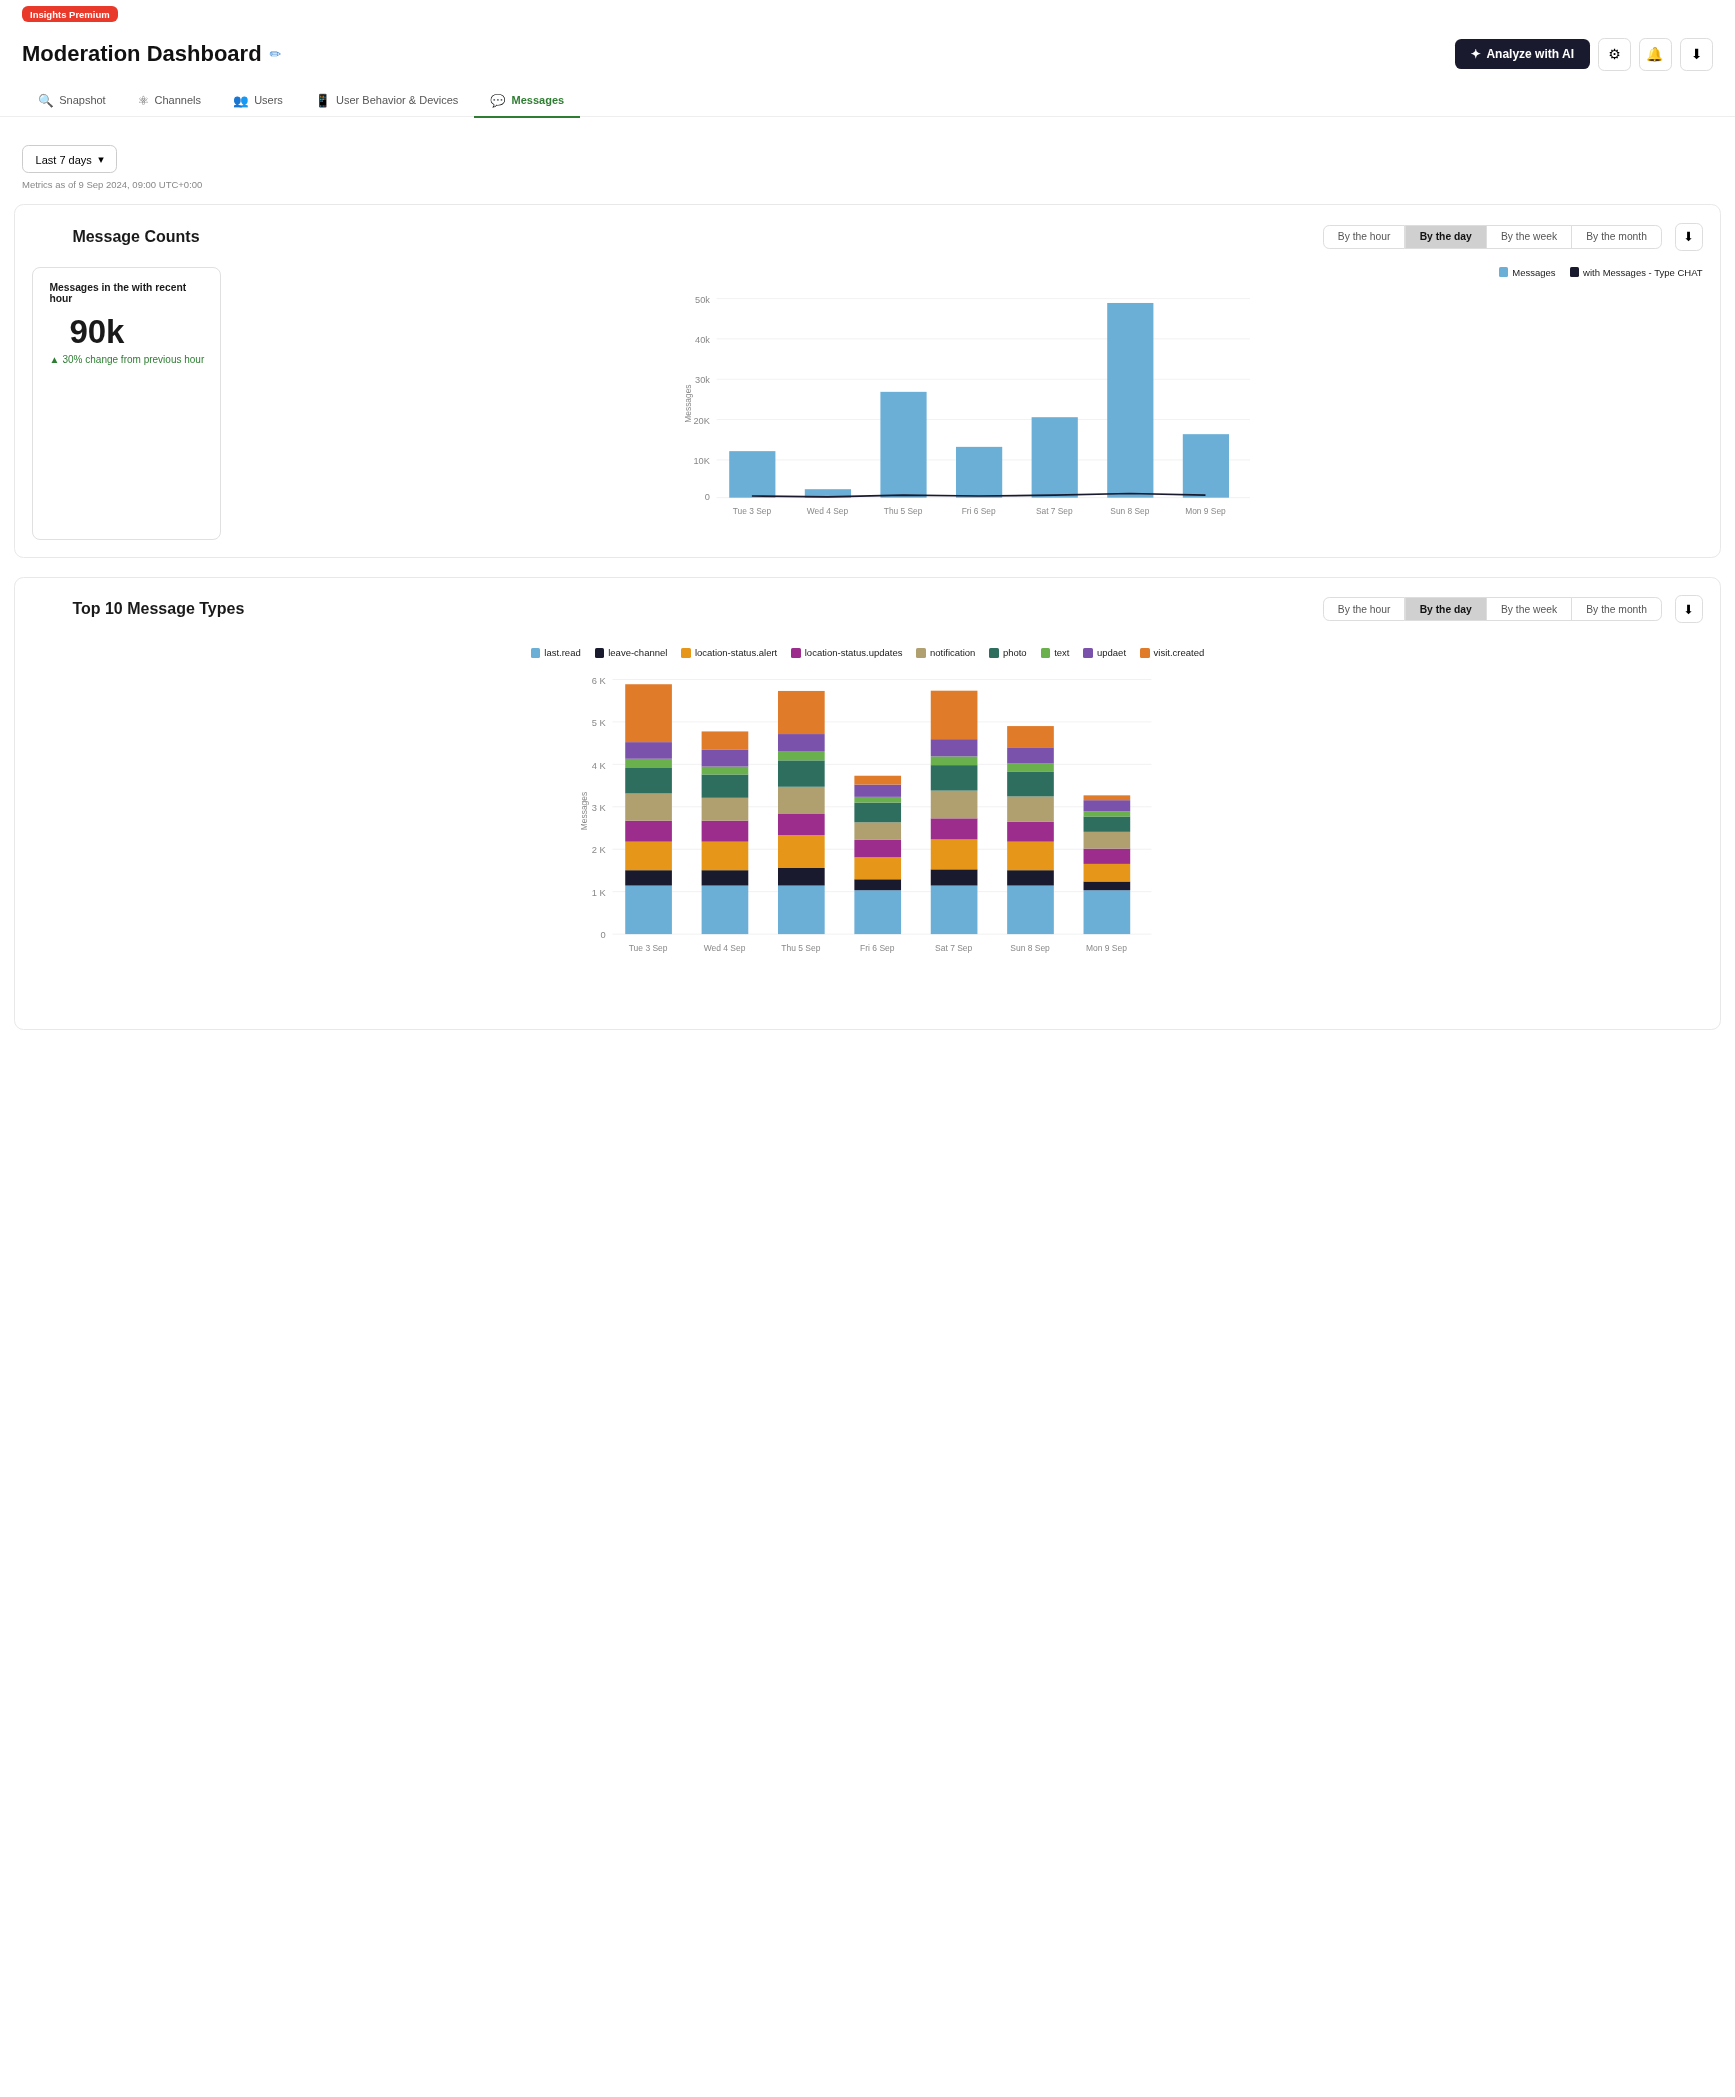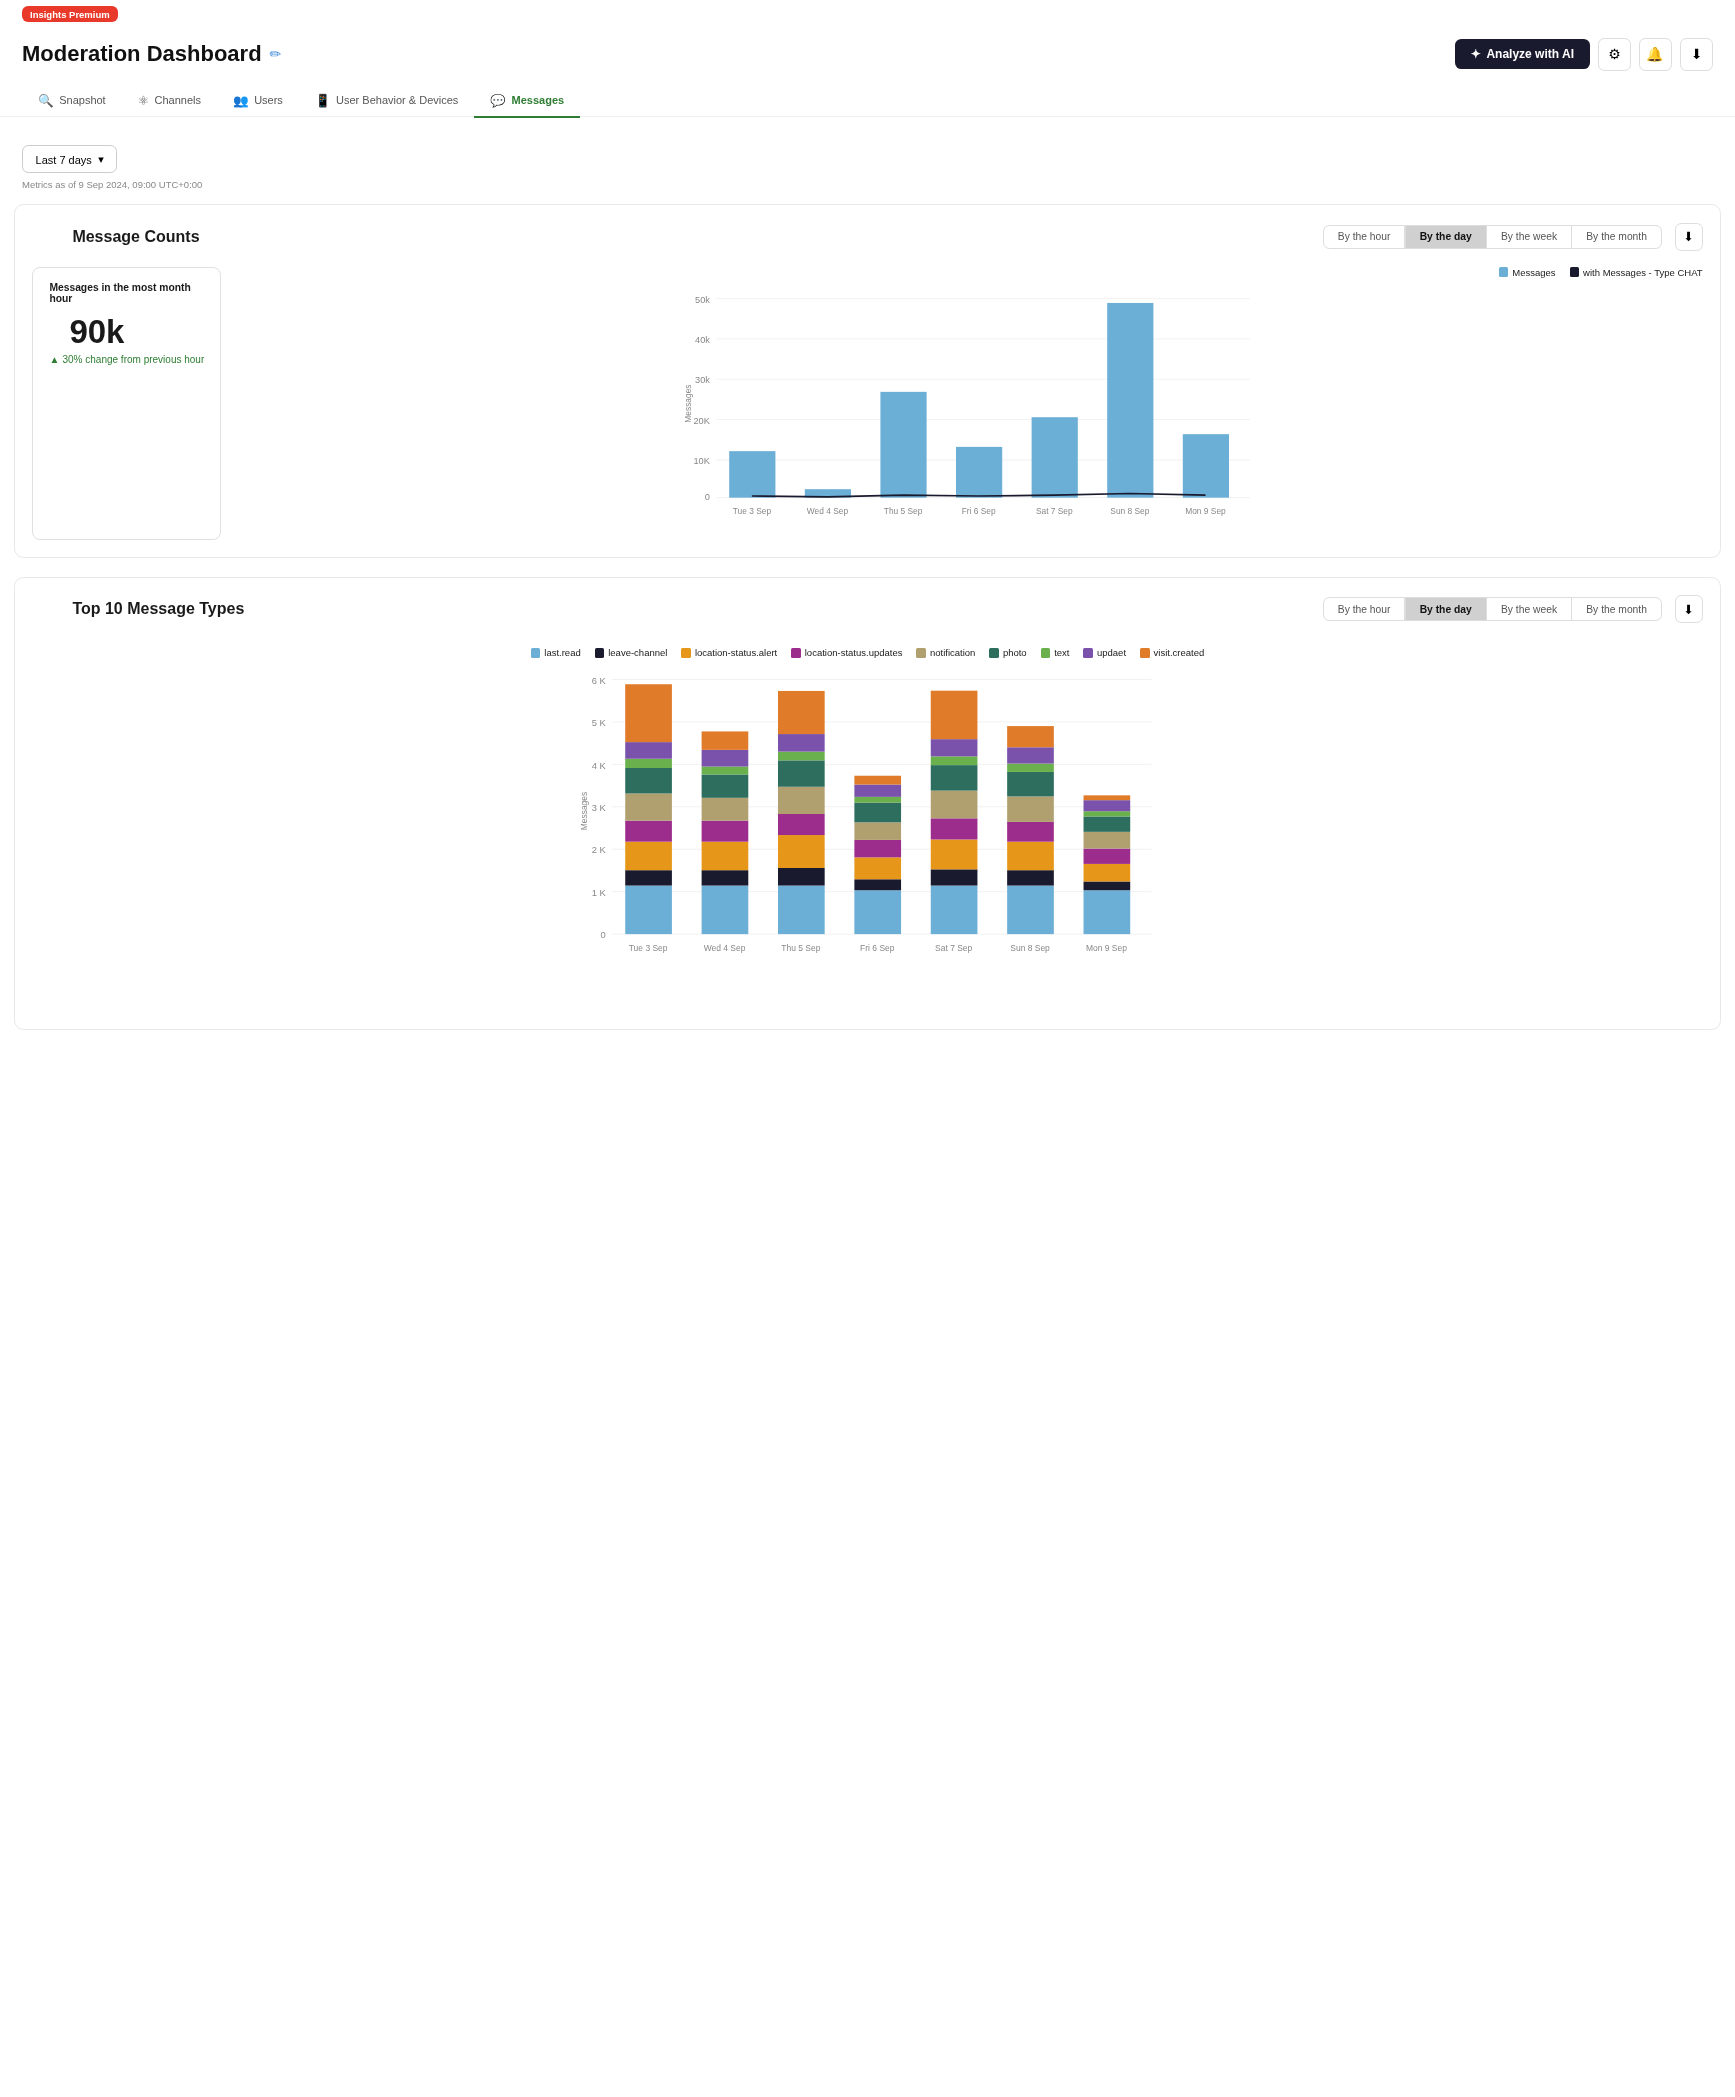--- a/index.html
+++ b/index.html
@@ -347,21 +347,21 @@
         <button class="tab-btn active">By the day</button>
         <button class="tab-btn">By the week</button>
         <button class="tab-btn">By the month</button>
       </div>
       <button class="download-btn">⬇</button>
     </div>
   </div>
 
   <div class="chart-section">
     <div class="stat-box">
-      <div class="stat-box-label">Messages in the most month hour</div>
+      <div class="stat-box-label">Messages in the with recent hour</div>
       <div class="stat-value">90k</div>
       <div class="stat-change">
         <span>▲</span>
         <span>30% change from previous hour</span>
       </div>
     </div>
 
     <div class="chart-container">
       <div class="chart-legend">
         <div class="legend-item">

